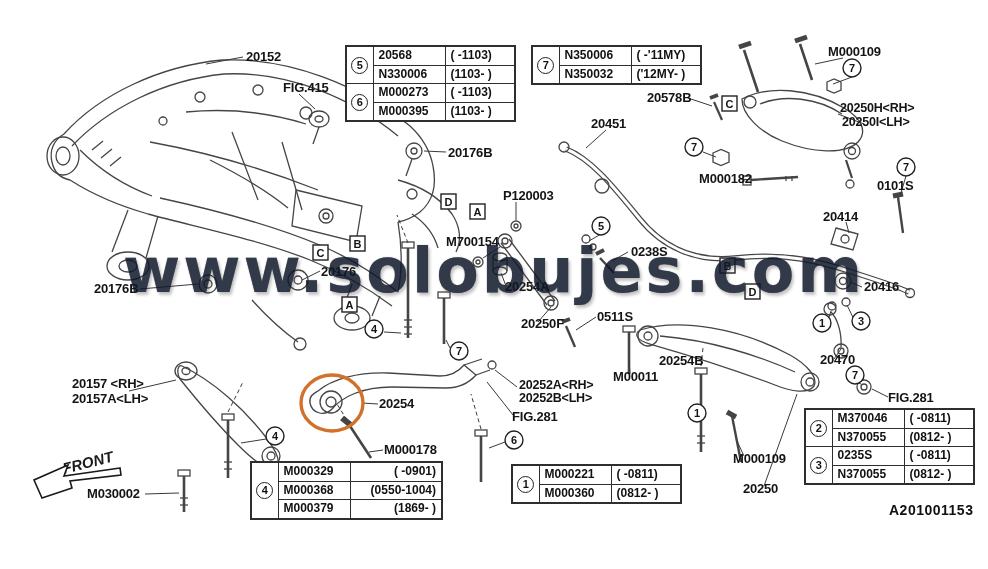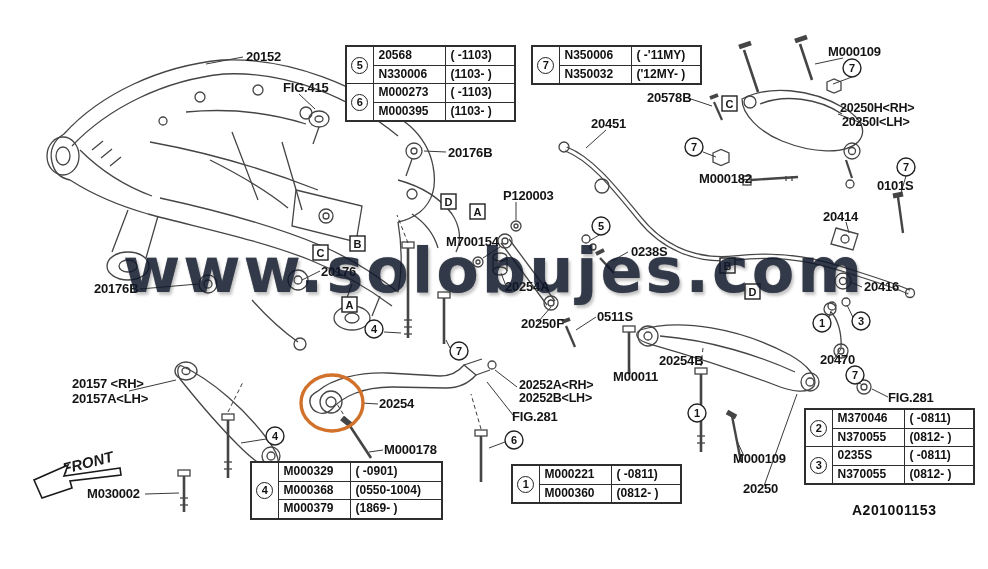--- a/index.html
+++ b/index.html
@@ -30,25 +30,25 @@
   }
 
   
   .ptable { position:absolute; border-collapse:collapse; background:#fff;
             font-size:12px; font-weight:bold; color:#111; z-index:6;
             border:2px solid #2e2e2e; }
   .ptable td { border:1.5px solid #2e2e2e; padding:1px 5px; line-height:1.3; white-space:nowrap; }
   .ptable td.badge { width:27px; text-align:center; padding:1px 3px; vertical-align:middle; }
   .ptable td.c-part { min-width:72px; }
   .ptable td.c-range { min-width:70px; }
-  .ptable.wide td.c-range { min-width:92px; }
+  .ptable.wide td.c-range { min-width:92px;text-align:right; }
   .circ { display:inline-block; width:17px; height:17px; line-height:15px;
           border:1.5px solid #222; border-radius:50%; text-align:center;
           font-size:11px; font-weight:bold; background:#fff; }
-  .docnum { position:absolute; left:852px; top:502px; font-size:14px;
+  .docnum { position:absolute; left:889px; top:502px; font-size:14px;
             font-weight:bold; letter-spacing:.5px; color:#111; z-index:6; }
 </style>
 </head>
 <body>
 
 <div class="stage">
 
   <svg width="988" height="569" viewBox="0 0 988 569">
 
     <g class="ln">

